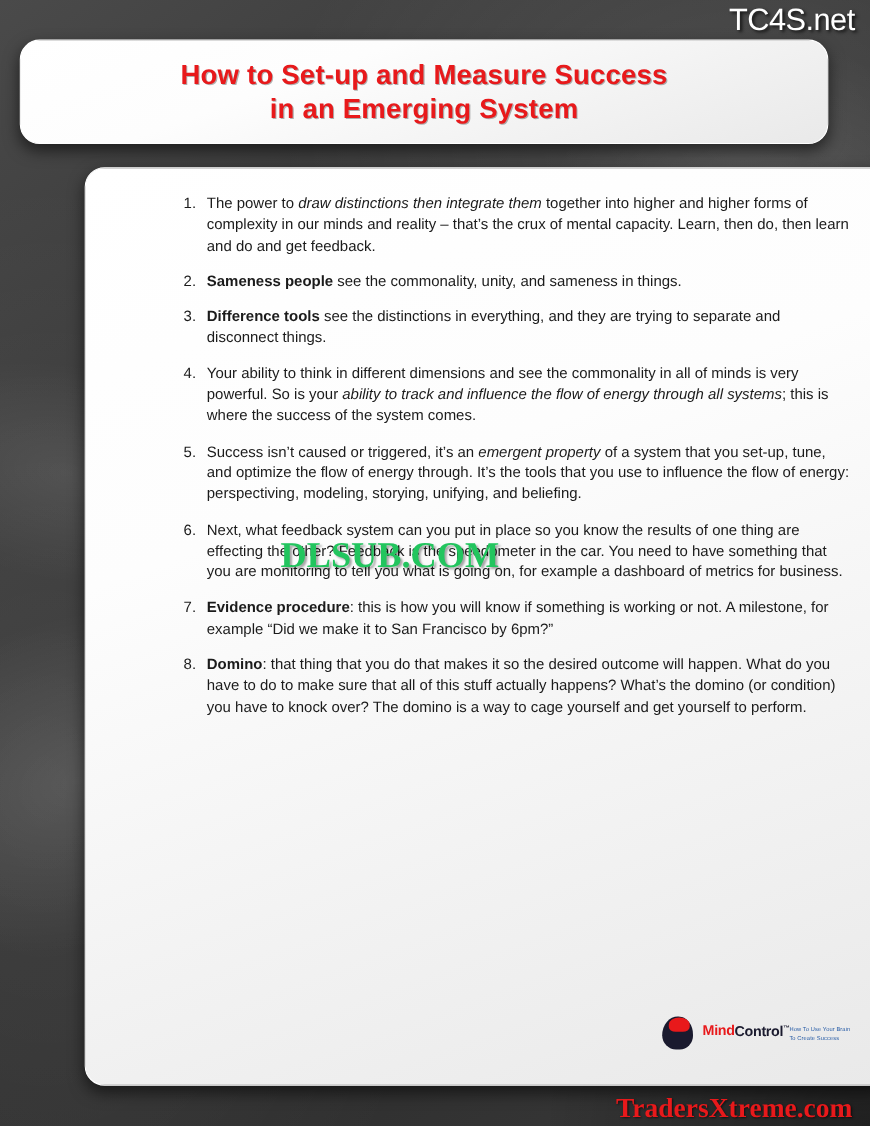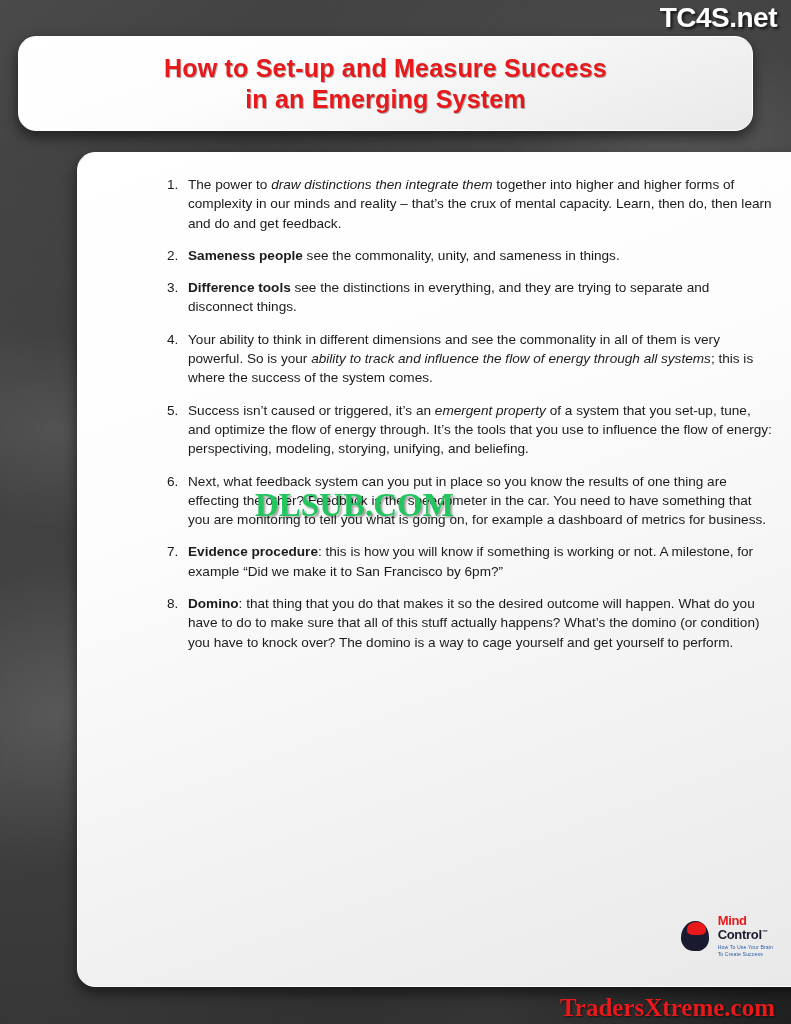--- a/index.html
+++ b/index.html
@@ -53,21 +53,21 @@
     width: 300px; height: 260px;
     background: radial-gradient(ellipse at 100% 100%, rgba(0,0,0,0.45), rgba(0,0,0,0) 70%);
   }
 
   
   .site-brand {
     position: absolute;
     right: 14px;
     top: 2px;
     font-size: 28px;
-    font-weight: bold;
+    font-weight: normal;
     color: #ffffff;
     letter-spacing: -0.5px;
     text-shadow: 2px 2px 3px rgba(0,0,0,0.75);
     z-index: 40;
   }
 
   
   .panel {
     position: absolute;
     background: linear-gradient(160deg, #ffffff 0%, #fdfdfd 35%, #f2f2f2 70%, #e9e9e9 100%);
@@ -173,21 +173,21 @@
   }
   .mc-head .brain {
     position: absolute;
     left: 10px; top: 5px;
     width: 19px; height: 13px;
     background: #e8191b;
     border-radius: 60% 60% 40% 40%;
   }
   .mc-text {
     display: flex;
-    flex-direction: column;
+    flex-direction: row;
     line-height: 1;
   }
   .mc-line1 {
     color: #e8191b;
     font-weight: bold;
     font-size: 13px;
     letter-spacing: -0.3px;
   }
   .mc-line2 {
     color: #1a1a2e;
@@ -246,21 +246,21 @@
         <li>
           <p class="para"><span>The power to </span><em>draw distinctions then integrate them</em><span> together into higher and higher forms of complexity in our minds and reality – that’s the crux of mental capacity. Learn, then do, then learn and do and get feedback.</span></p>
         </li>
         <li>
           <p class="para"><strong>Sameness people</strong><span> see the commonality, unity, and sameness in things.</span></p>
         </li>
         <li>
           <p class="para"><strong>Difference tools</strong><span> see the distinctions in everything, and they are trying to separate and disconnect things.</span></p>
         </li>
         <li>
-          <p class="para"><span>Your ability to think in different dimensions and see the commonality in all of them is very powerful. So is your </span><em>ability to track and influence the flow of energy through all systems</em><span>; this is where the success of the system comes.</span></p>
+          <p class="para"><span>Your ability to think in different dimensions and see the commonality in all of minds is very powerful. So is your </span><em>ability to track and influence the flow of energy through all systems</em><span>; this is where the success of the system comes.</span></p>
         </li>
         <li>
           <p class="para"><span>Success isn’t caused or triggered, it’s an </span><em>emergent property</em><span> of a system that you set-up, tune, and optimize the flow of energy through.  It’s the tools that you use to influence the flow of energy: perspectiving, modeling, storying, unifying, and beliefing.</span></p>
         </li>
         <li>
           <p class="para"><span>Next, what feedback system can you put in place so you know the results of one thing are effecting the other? Feedback is the speedometer in the car. You need to have something that you are monitoring to tell you what is going on, for example a dashboard of metrics for business.</span></p>
         </li>
         <li>
           <p class="para"><strong>Evidence procedure</strong><span>: this is how you will know if something is working or not. A milestone, for example “Did we make it to San Francisco by 6pm?”</span></p>
         </li>

